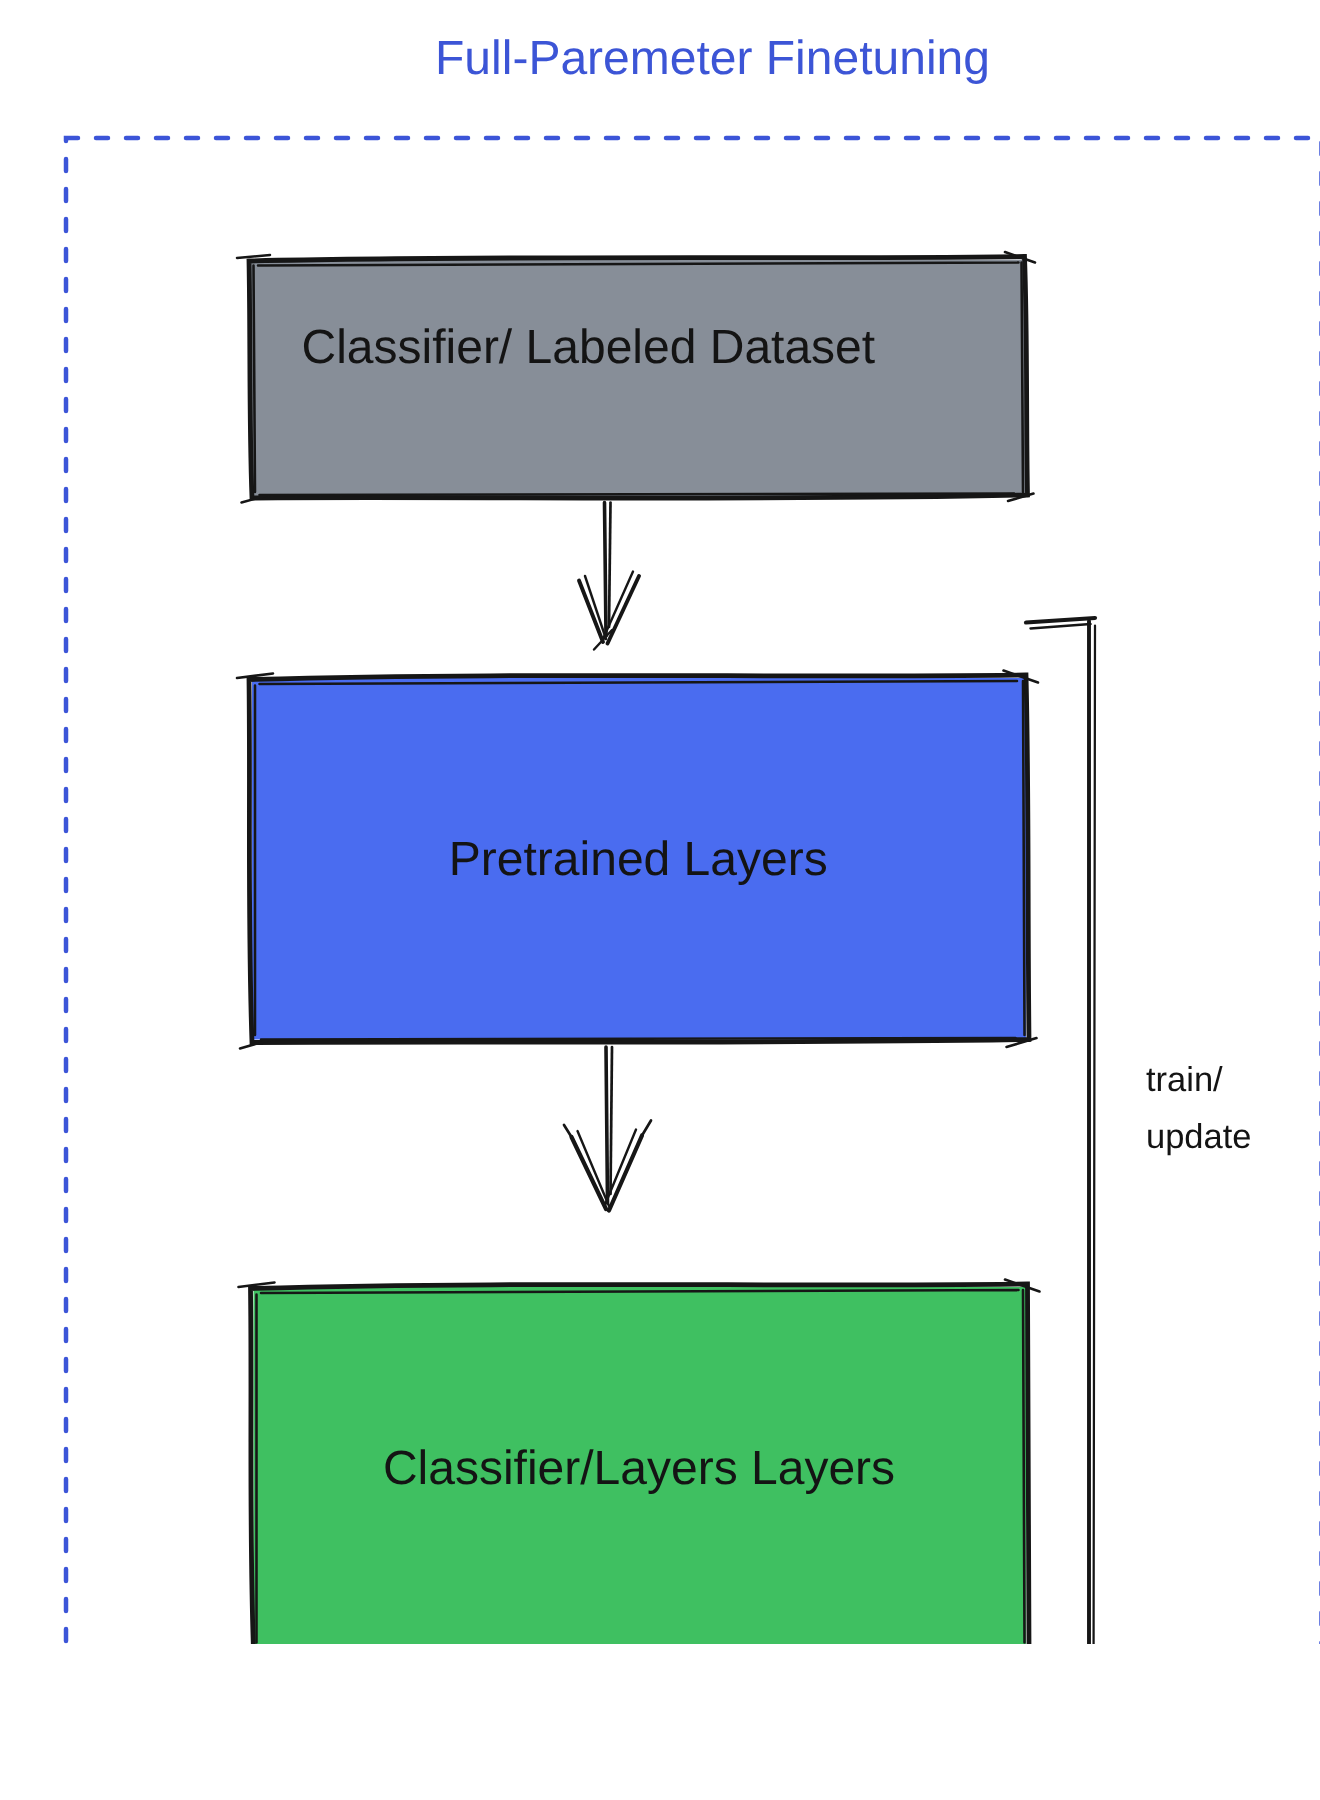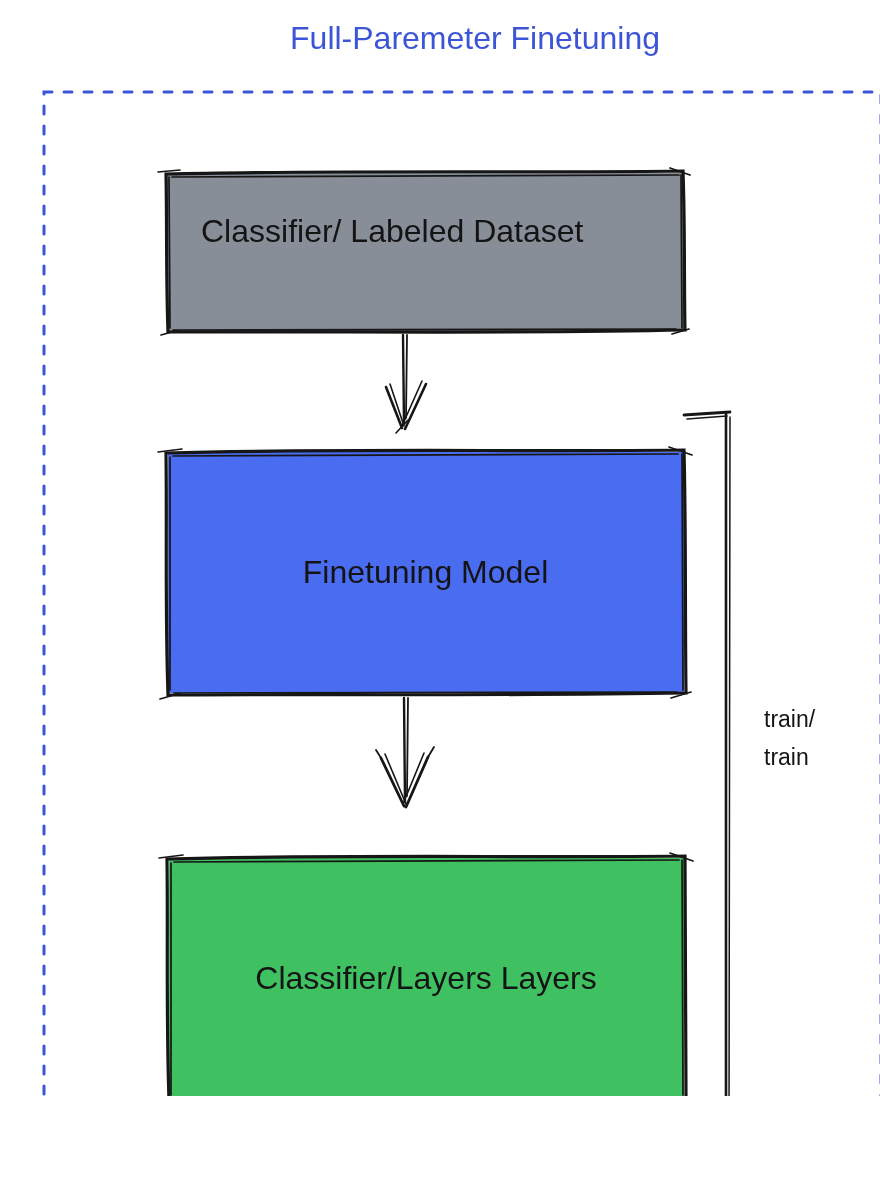--- a/index.html
+++ b/index.html
@@ -121,22 +121,22 @@
       <path d="M706,417 L705,1138" stroke-width="1.5"></path>
       <path d="M657,1141 L703,1139" stroke-width="2.8"></path>
       <path d="M660,1144 L700,1142" stroke-width="1.6"></path>
     </g>
   </svg>
 
   <div id="page-title" style="color: rgb(60, 85, 214);">Full-Paremeter Finetuning</div>
 
   <div id="dataset-label" class="label">Classifier/ Labeled Dataset</div>
 
-  <div id="pretrained-label" class="label">Finetuning Model</div>
+  <div id="pretrained-label" class="label">Pretrained Layers</div>
 
   <div id="classifier-label" class="label">Classifier/Layers Layers</div>
 
   <div id="bracket-label">
     <div>train/</div>
-    <div>train</div>
+    <div>update</div>
   </div>
 
 </div>
 
 </body></html>

